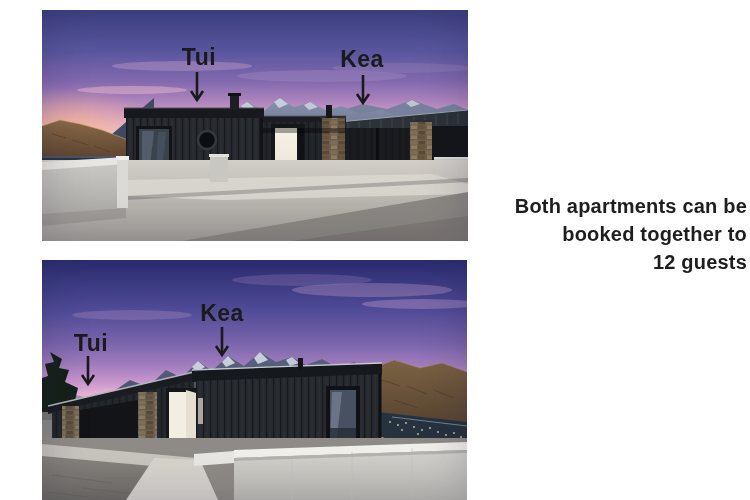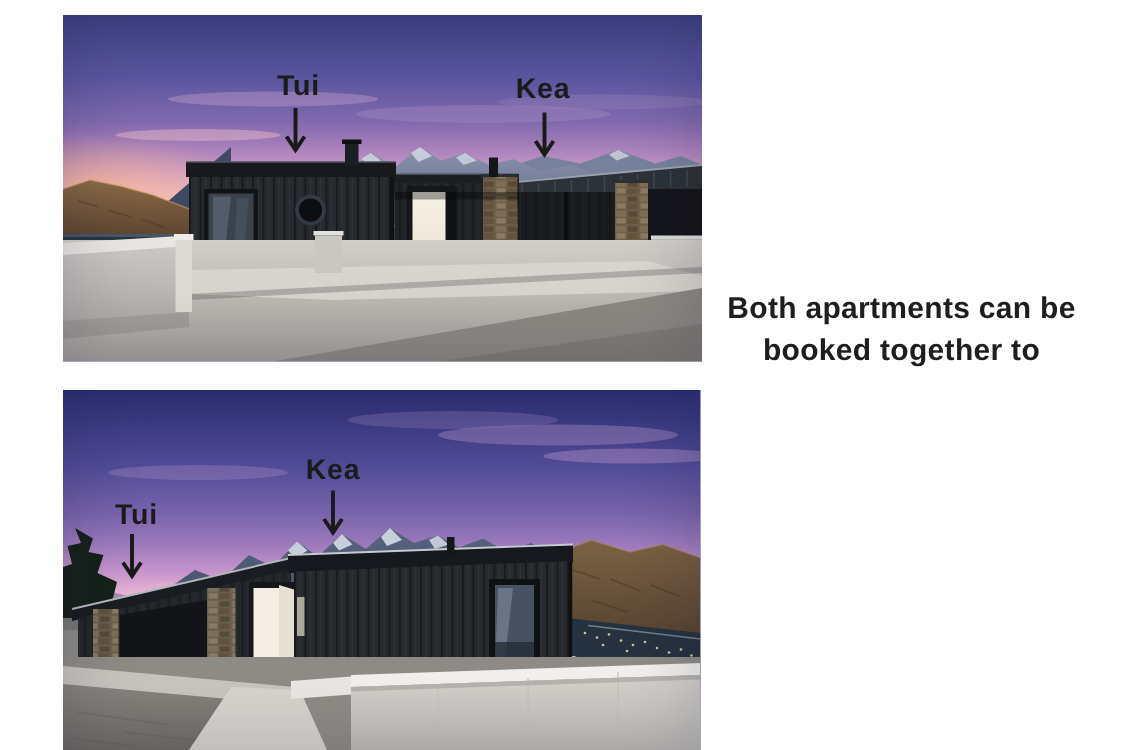--- a/index.html
+++ b/index.html
@@ -13,28 +13,28 @@
   }
   .photo svg{display:block;}
   .photo::after{
     content:"";position:absolute;inset:0;pointer-events:none;
     box-shadow:inset 0 0 48px rgba(24,18,52,.22);
   }
   #photo-top{left:42px;top:10px;width:426px;height:231px;}
   #photo-bottom{left:42px;top:260px;width:425px;height:240px;}
   .photo-label{
     position:absolute;display:block;text-align:center;
-    font-weight:700;font-size:19px;line-height:21px;letter-spacing:.5px;
+    font-weight:700;font-size:23px;line-height:21px;letter-spacing:.5px;
     color:#1b1b1b;
   }
   .arrow{position:absolute;display:block;width:18px;height:32px;}
   .arrow svg{display:block;}
   .caption{
     position:absolute;left:455px;top:192px;width:292px;
-    text-align:center;font-weight:700;font-size:20px;line-height:28px;
+    text-align:right;font-weight:700;font-size:20px;line-height:28px;
     letter-spacing:.2px;color:#1e1e1e;
   }
 </style>
 </head>
 <body>
 
 <div>
 
   <figure class="photo" id="photo-top">
     <svg viewBox="0 0 426 231" width="426" height="231" preserveAspectRatio="none">
@@ -325,15 +325,16 @@
             <line x1="9" y1="1" x2="9" y2="27"></line>
             <polyline points="3,20 9,29 15,20"></polyline>
           </g>
         </svg>
     </span>
   </figure>
 
   <div class="caption">
     <div>Both apartments can be</div>
     <div>booked together to</div>
+    <div>12 guests</div>
   </div>
 
 </div>
 
 </body></html>

